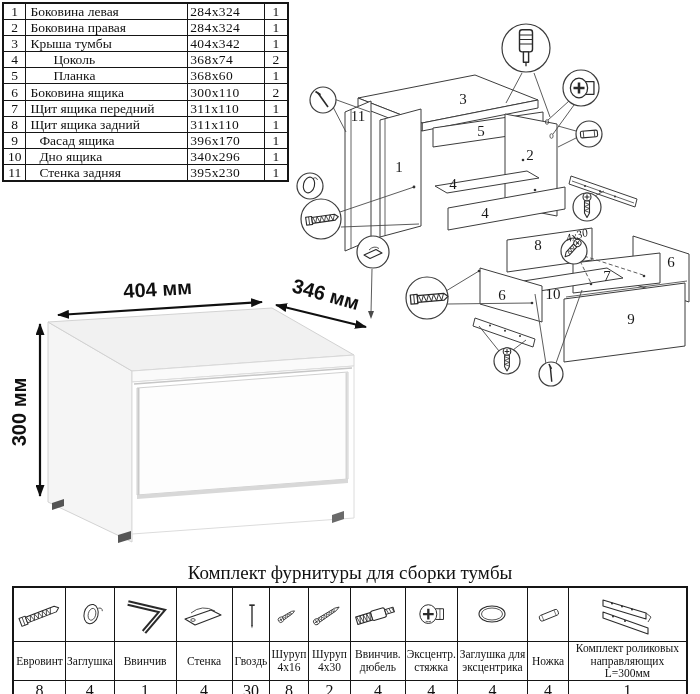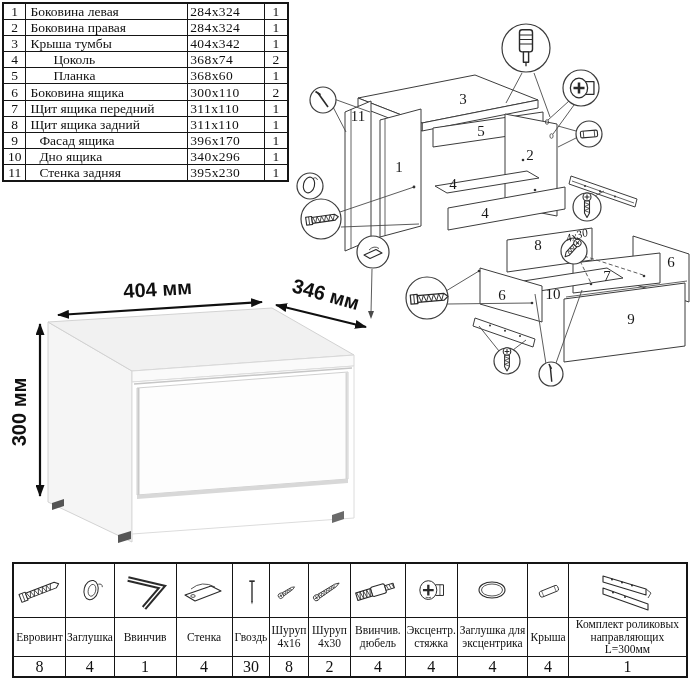--- a/index.html
+++ b/index.html
@@ -340,20 +340,21 @@
       <line class="dimln" x1="48" y1="43" x2="252" y2="30" marker-start="url(#ah)" marker-end="url(#ah)"></line>
       <line class="dimln" x1="266" y1="33" x2="356" y2="55" marker-start="url(#ah)" marker-end="url(#ah)"></line>
       <line class="dimln" x1="30" y1="52" x2="30" y2="224" marker-start="url(#ah)" marker-end="url(#ah)"></line>
       <text class="dimtx" transform="translate(148,24) rotate(-3.5)">404 мм</text>
       <text class="dimtx" transform="translate(314,29) rotate(15.5)">346 мм</text>
       <text class="dimtx" transform="translate(16,140) rotate(-90)">300 мм</text>
     </g>
   </svg>
 
   <div id="hw">
+    <div class="hw-title">Комплект фурнитуры для сборки тумбы</div>
     <table id="hwtab">
       <colgroup>
         <col style="width:7.8%">
           <col style="width:7.2%">
           <col style="width:9.2%">
         <col style="width:8.3%">
           <col style="width:5.6%">
           <col style="width:5.7%">
         <col style="width:6.3%">
           <col style="width:8.1%">
@@ -477,21 +478,21 @@
         <td class="label-cell">Евровинт</td>
         <td class="label-cell">Заглушка</td>
         <td class="label-cell">Ввинчив</td>
         <td class="label-cell">Стенка</td>
         <td class="label-cell">Гвоздь</td>
         <td class="label-cell">Шуруп 4х16</td>
         <td class="label-cell">Шуруп 4х30</td>
         <td class="label-cell">Ввинчив. дюбель</td>
         <td class="label-cell">Эксцентр. стяжка</td>
         <td class="label-cell">Заглушка для эксцентрика</td>
-        <td class="label-cell">Крыша</td>
+        <td class="label-cell">Ножка</td>
         <td class="label-cell">Комплект роликовых направляющих L=300мм</td>
       </tr>
       <tr>
         <td class="qty-cell">8</td>
         <td class="qty-cell">4</td>
         <td class="qty-cell">1</td>
         <td class="qty-cell">4</td>
         <td class="qty-cell">30</td>
         <td class="qty-cell">8</td>
         <td class="qty-cell">2</td>

